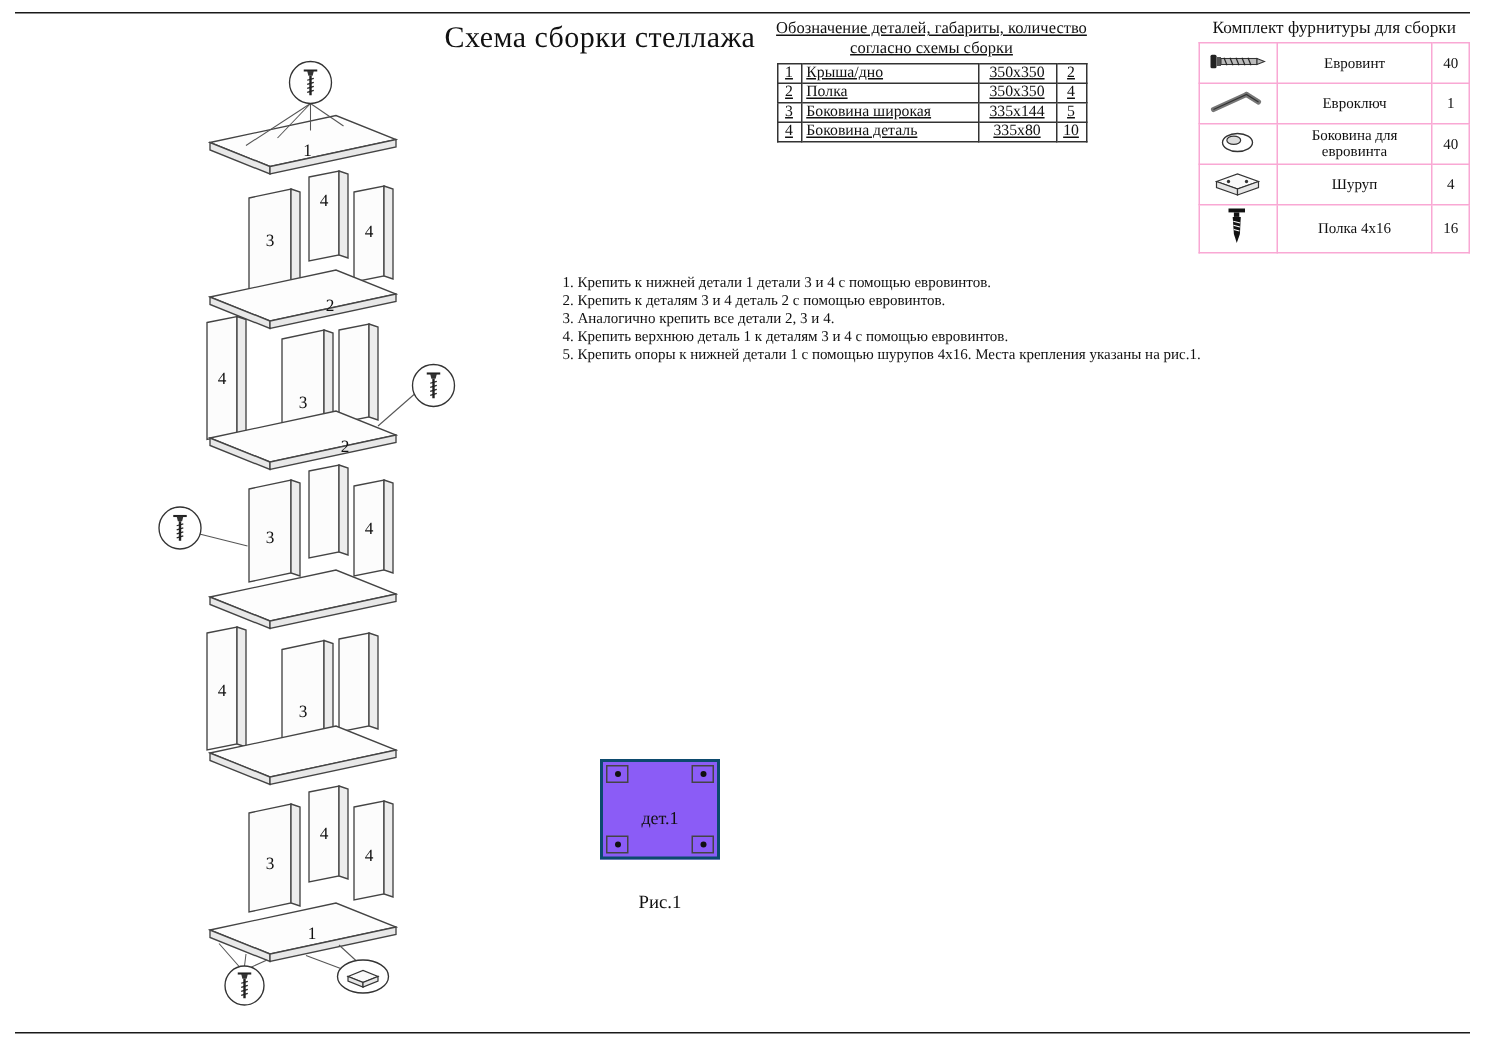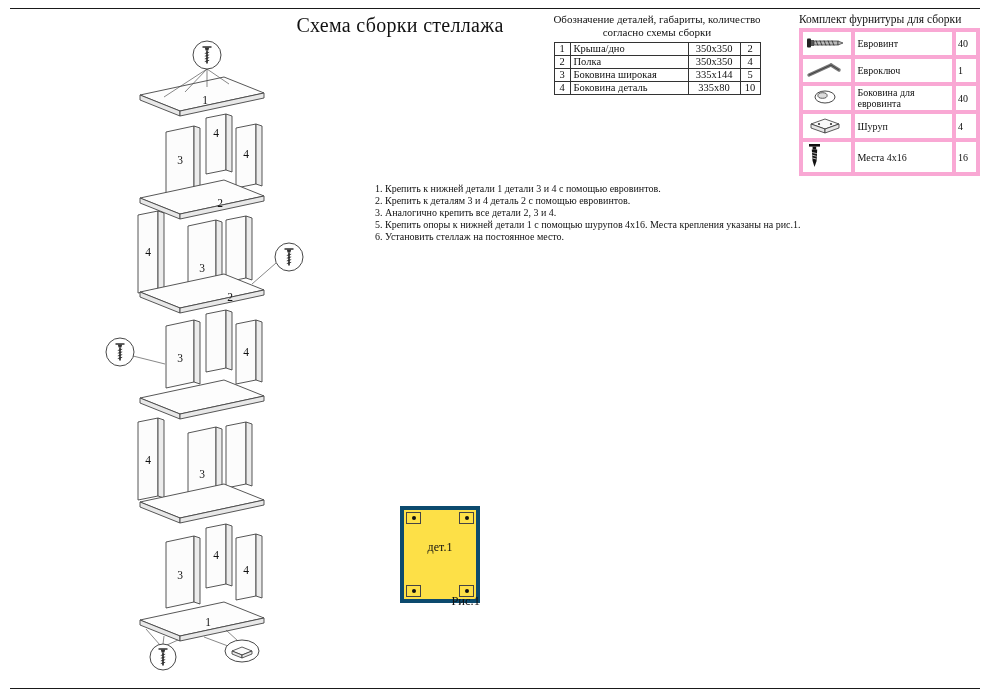--- a/index.html
+++ b/index.html
@@ -11,51 +11,51 @@
   .rule { position:absolute; left:10px; right:10px; border-top:1.5px solid #1a1a1a; }
   .rule.top { top:8px; }
   .rule.bottom { top:688px; }
 
   .title {
     position:absolute; left:250px; top:14px; width:300px;
     text-align:center; font-size:20px; font-weight:400; letter-spacing:.3px;
   }
 
   
-  .parts-block { position:absolute; left:537px; top:13px; width:240px; text-align:center; }
+  .parts-block { position:absolute; left:501px; top:13px; width:240px; text-align:center;text-decoration:underline; }
   .parts-title { font-size:11px; line-height:1.18; }
   table { border-collapse:collapse; }
   .parts-table { margin:3px auto 0; }
   .parts-table td { border:1px solid #333; font-size:10.5px; line-height:1.05; padding:0 3px; height:13px; }
   .pt-num { width:16px; text-align:center; }
   .pt-name { width:118px; text-align:left; }
   .pt-size { width:52px; text-align:center; }
   .pt-qty { width:20px; text-align:center; }
 
   
   .hw-block { position:absolute; left:799px; top:13px; width:181px; }
-  .hw-title { font-size:11.5px; margin-bottom:3px; }
+  .hw-title { text-align:center; font-size:11.5px; margin-bottom:3px; }
   .hw-table { width:100%; }
-  .hw-table td { border:4px solid #f9a8d4; font-size:10px; line-height:1.1; vertical-align:middle; padding:1px 2px; }
+  .hw-table td { border:1px solid #f9a8d4; font-size:10px; line-height:1.1; text-align:center; vertical-align:middle; padding:1px 2px; }
   .hw-icon-cell { width:46px; height:27px; }
   .hw-name { width:92px; }
   .hw-qty { width:22px; font-size:10.5px; }
 
   
   .instructions { position:absolute; left:375px; top:183px; width:540px; font-size:10px; line-height:1.1; }
   .instructions > div { margin-bottom:1px; white-space:nowrap; }
 
   
-  .fig { position:absolute; left:400px; top:506px; width:80px; height:97px; border:4px solid #0c4a6e; background:#fde047; }
+  .fig { position:absolute; left:400px; top:506px; width:80px; height:67px; border:2px solid #0c4a6e; background:#8b5cf6; }
   .pad { position:absolute; width:15px; height:12px; border:1px solid #444; }
   .pad .dot { position:absolute; left:50%; top:50%; width:4px; height:4px; margin:-2px 0 0 -2px; border-radius:50%; background:#111; }
   .pad.tl { left:2px; top:2px; } .pad.tr { right:2px; top:2px; }
   .pad.bl { left:2px; bottom:2px; } .pad.br { right:2px; bottom:2px; }
   .fig-label { position:absolute; left:0; right:0; top:30px; text-align:center; font-size:12px; }
-  .fig-caption { position:absolute; left:400px; top:594px; width:80px; text-align:right; font-size:12.5px; }
+  .fig-caption { position:absolute; left:400px; top:594px; width:80px; text-align:center; font-size:12.5px; }
 
   
   .diagram { position:absolute; left:80px; top:30px; }
   .diagram text { font-family:"Liberation Serif", serif; font-size:11.5px; fill:#111; stroke:none; }
 </style>
 </head>
 <body>
 
 <div class="page">
   <div class="rule top"></div>
@@ -157,33 +157,33 @@
           <td class="hw-icon-cell">
             <svg width="20" height="26" viewBox="0 0 20 26">
               <rect x="4" y="1" width="11" height="2.6" fill="#111"></rect>
               <rect x="7.6" y="3.6" width="3.6" height="3" fill="#111"></rect>
               <polygon points="6.8,6.6 12.2,6.6 11.6,18 9.5,24 7.6,18" fill="#111"></polygon>
               <line x1="7.2" y1="9.5" x2="11.8" y2="10.6" stroke="#fff" stroke-width="0.7"></line>
               <line x1="7.3" y1="12.2" x2="11.6" y2="13.3" stroke="#fff" stroke-width="0.7"></line>
               <line x1="7.5" y1="15" x2="11.3" y2="16" stroke="#fff" stroke-width="0.7"></line>
             </svg>
           </td>
-          <td class="hw-name">Места 4х16</td>
+          <td class="hw-name">Полка 4х16</td>
           <td class="hw-qty">16</td>
         </tr>
       </tbody>
     </table>
   </div>
 
   <div class="instructions">
     <div>1. Крепить к нижней детали 1 детали 3 и 4 с помощью евровинтов.</div>
     <div>2. Крепить к деталям 3 и 4 деталь 2 с помощью евровинтов.</div>
     <div>3. Аналогично крепить все детали 2, 3 и 4.</div>
+    <div>4. Крепить верхнюю деталь 1 к деталям 3 и 4 с помощью евровинтов.</div>
     <div>5. Крепить опоры к нижней детали 1 с помощью шурупов 4х16. Места крепления указаны на рис.1.</div>
-    <div>6. Установить стеллаж на постоянное место.</div>
   </div>
 
   <div class="fig">
     <div class="pad tl">
         <div class="dot"></div>
       </div>
     <div class="pad tr">
         <div class="dot"></div>
       </div>
     <div class="pad bl">

